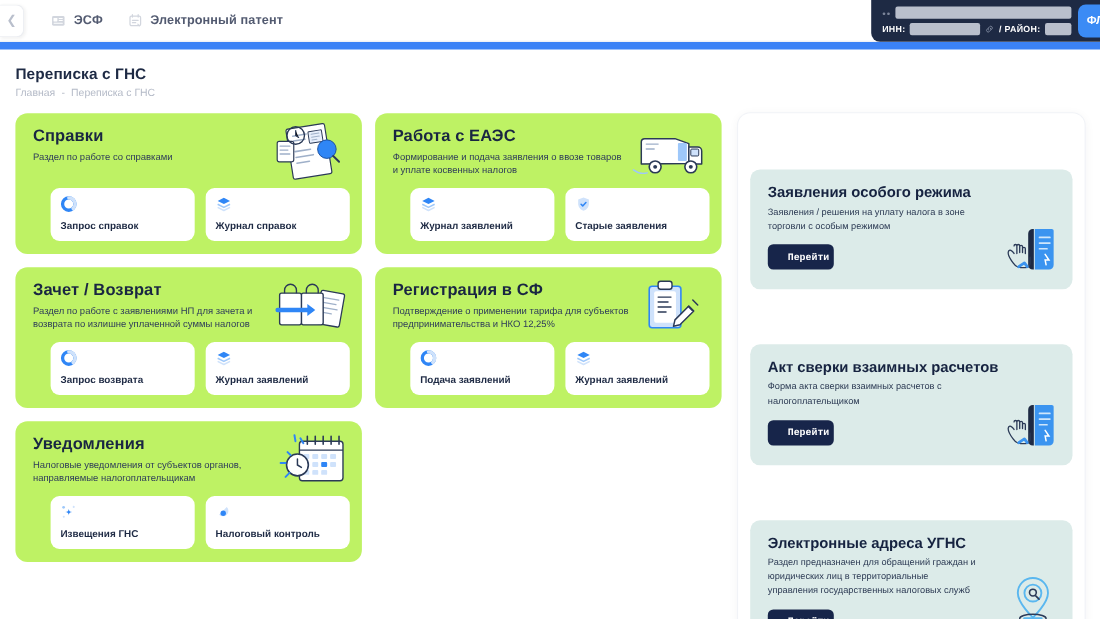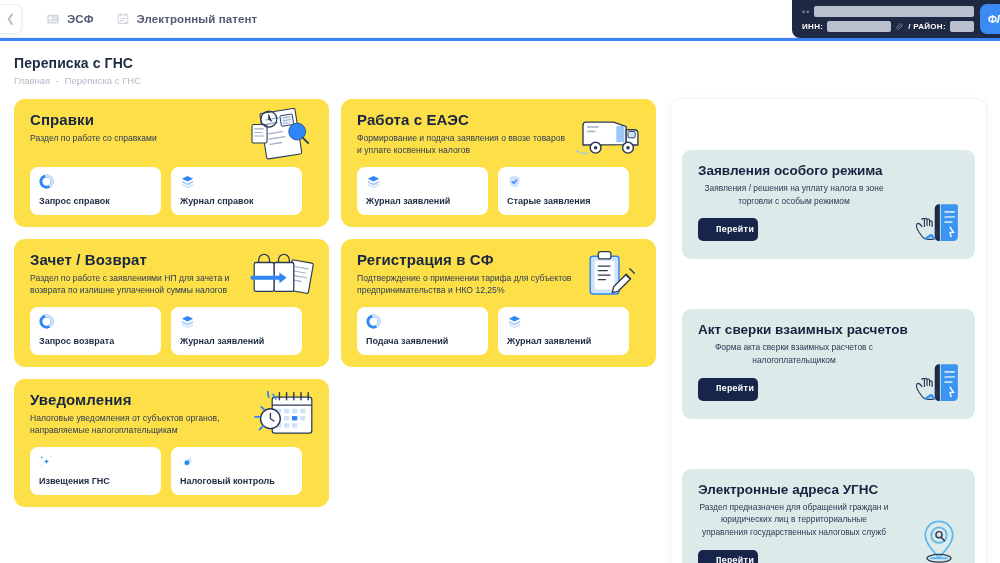--- a/index.html
+++ b/index.html
@@ -57,46 +57,46 @@
     background: #3b8bf5; color: #fff;
     font-size: 10.5px; font-weight: 700;
     display:flex;align-items:center;justify-content:center;
     cursor:pointer; flex:none;
   }
 
   
   .page {
     height: 522px;
     background: #ffffff;
-    border-top: 3px solid #3b82f6;
+    border-top: 7px solid #3b82f6;
     padding: 14px 14px 0 14px;
     display: flex; flex-direction: column;
   }
   .page-title { font-size: 14px; font-weight: 700; color: #1e2a44; letter-spacing:.1px;}
   .breadcrumb { font-size: 9.5px; color: #b4bac7; margin-top: 4px; }
   .crumb-sep { margin: 0 3px; }
 
   .content { display: flex; gap: 14px; margin-top: 13px; flex: 1; }
   .col-left { width: 643px; display: flex; flex-direction: column; gap: 12px; }
   .row { display: flex; gap: 12px; }
 
   
   .bcard {
     width: 315px; height: 128px;
-    background: #fde047;
+    background: #bef264;
     border-radius: 11px;
     padding: 12px 12px 10px 16px;
     position: relative;
     overflow: hidden;
   }
   .bcard-title { font-size: 15px; font-weight: 700; color: #192642; letter-spacing:.1px;}
   .bcard-desc { font-size: 8.6px; color: #2d3b59; line-height: 1.45; margin-top: 4px; width: 215px; }
   .bcard-art { position:absolute; right: 10px; top: 6px; width: 72px; height: 62px; }
 
-  .subrow { display: flex; gap: 10px; position: absolute; left: 16px; bottom: 12px; }
+  .subrow { display: flex; gap: 10px; position: absolute; left: 32px; bottom: 12px; }
   .subcard {
     width: 131px; height: 48px;
     background: #fff; border-radius: 8px;
     padding: 7px 9px 0 9px;
     cursor: pointer;
     display: flex; flex-direction: column; justify-content: space-between;
   }
   .subcard .sc-ico { width:15px; height:15px; }
   .sc-label { font-size: 9px; font-weight: 700; color: #1e2a44; padding-bottom: 9px; }
 
@@ -112,21 +112,21 @@
   .gcard {
     background: #dcebe9;
     border-radius: 9px;
     padding: 13px 14px 14px 16px;
     position: relative;
     overflow: hidden;
     flex: 1;
     margin-top: 40px;
   }
   .gcard-title { font-size: 13.5px; font-weight: 700; color: #162340; }
-  .gcard-desc { font-size: 8.4px; color: #2a3852; line-height: 1.5; margin-top: 4px; width: 192px; text-align: center;}
+  .gcard-desc { font-size: 8.4px; color: #2a3852; line-height: 1.5; margin-top: 4px; width: 192px;}
   .go-btn {
     margin-top: 11px;
     width: 60px; height: 23px;
     background: #17254a; color: #fff;
     border: none; border-radius: 5px;
     font-size: 9px; font-weight: 700;
     font-family: Liberation Mono, monospace;
     cursor: pointer;
     padding-left: 14px;
   }

